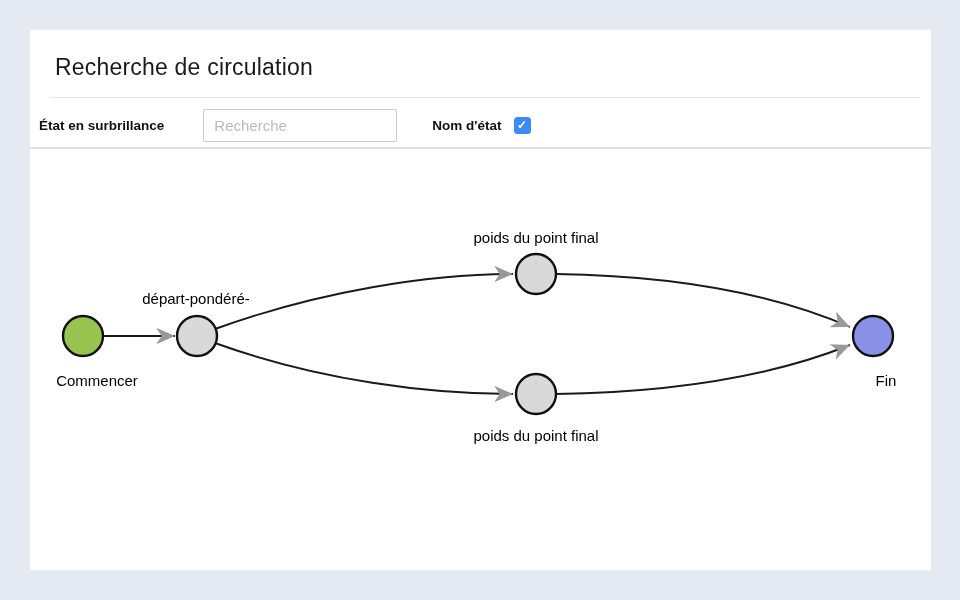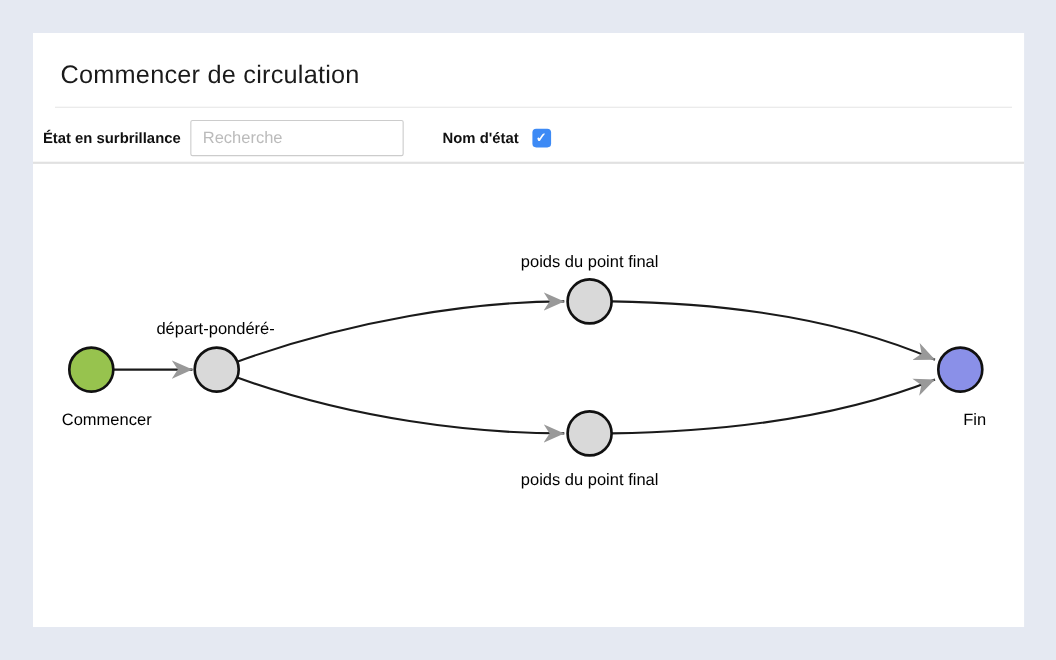--- a/index.html
+++ b/index.html
@@ -43,21 +43,21 @@
     display: flex;
     align-items: center;
   }
   .toolbar-label {
     font-size: 13.5px;
     font-weight: 700;
     color: #111111;
     white-space: nowrap;
   }
   .search-input {
-    margin-left: 9px;
+    margin-left: 39px;
     width: 194px;
     height: 33px;
     border: 1px solid #CCCCCC;
     border-radius: 2px;
     padding: 0 10px;
     font-size: 15px;
     font-family: "Liberation Sans", sans-serif;
     color: #333;
     outline: none;
   }
@@ -93,21 +93,21 @@
     fill: none;
     stroke: #1A1A1A;
     stroke-width: 1.9;
   }
 </style>
 </head>
 <body>
 
 <div class="card">
 
-  <div class="page-title">Commencer de circulation</div>
+  <div class="page-title">Recherche de circulation</div>
 
   <div class="divider-1"></div>
 
   <div class="toolbar">
     <span class="toolbar-label">État en surbrillance</span>
     <input class="search-input" type="text" placeholder="Recherche" style="">
     <span class="toolbar-label statename-label">Nom d'état</span>
     <span class="checkbox">
       <span>✓</span>
     </span>

